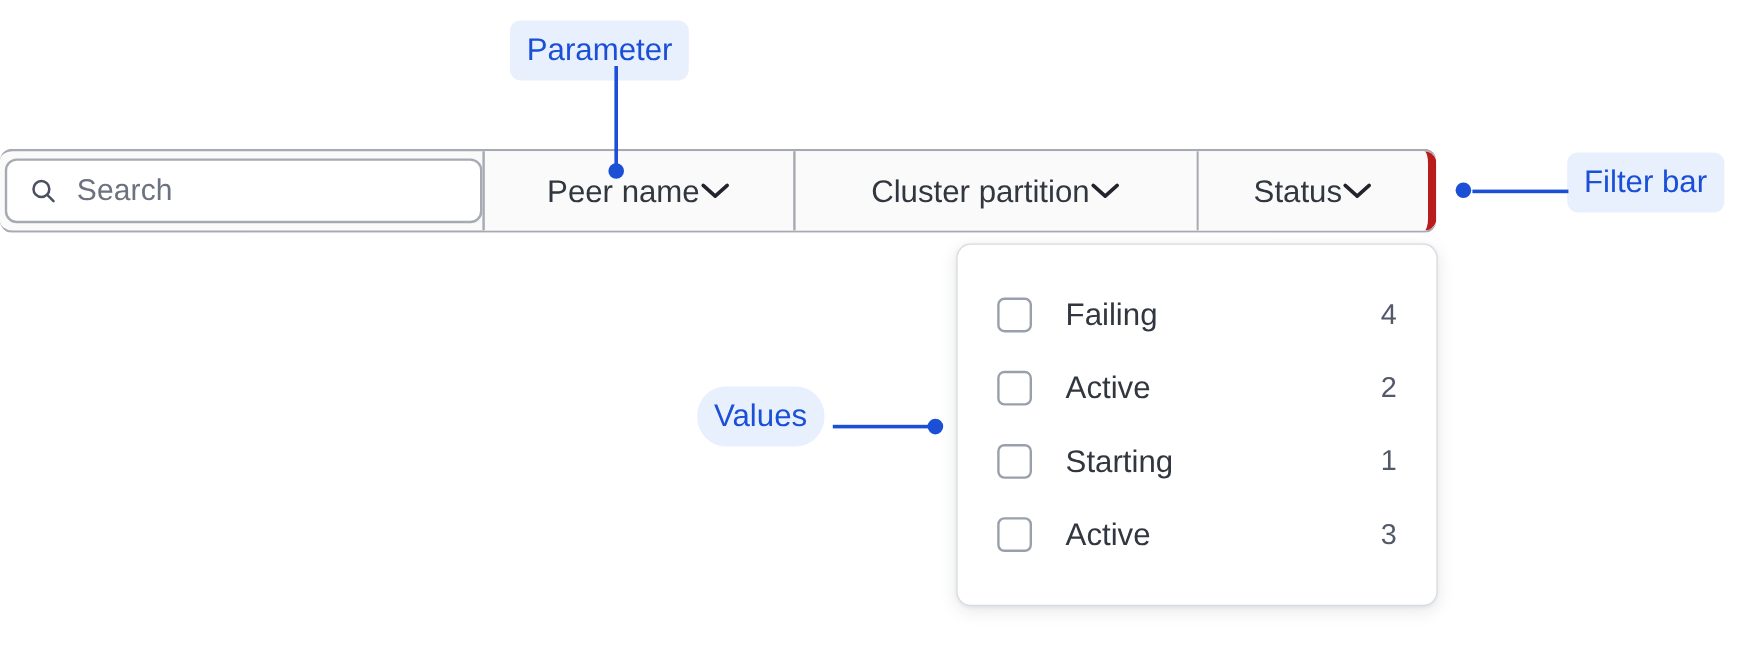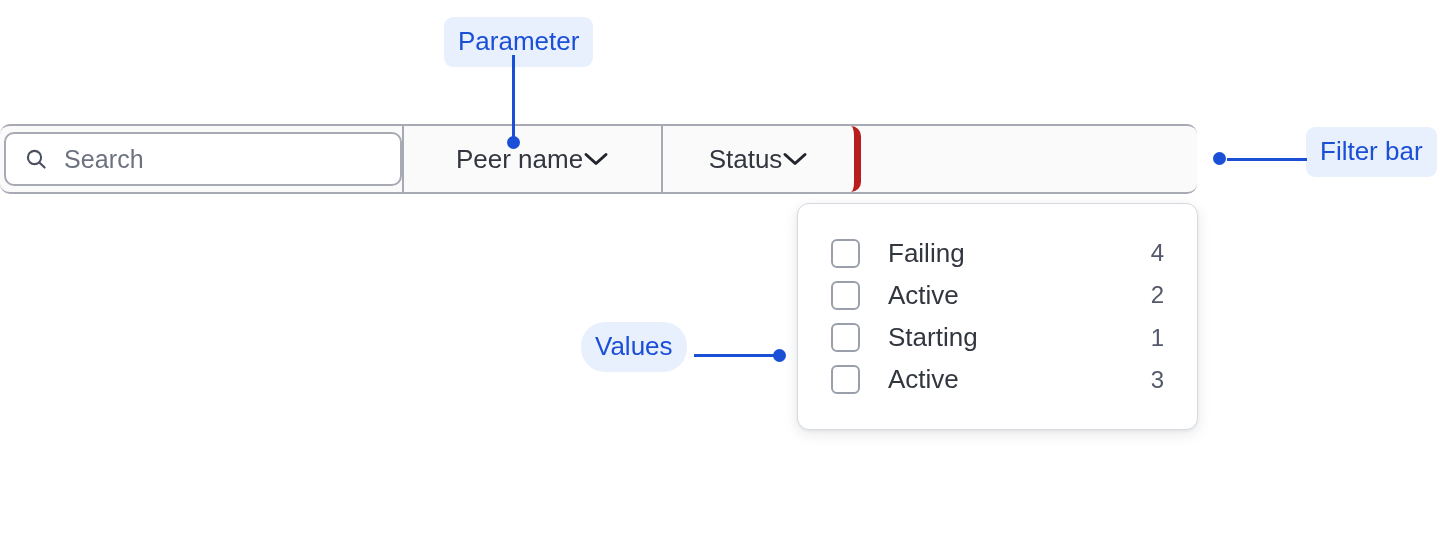--- a/index.html
+++ b/index.html
@@ -89,21 +89,21 @@
   #cell-peer-name   { width: 259px; flex: 0 0 259px; }
   #cell-cluster     { width: 336px; flex: 0 0 336px; }
   #cell-status      { width: 200px; flex: 0 0 200px; border-right: 7px solid #b91c1c; border-radius: 0 10px 10px 0; }
 
   
   #values-panel {
     position: absolute;
     left: 797px;
     top: 203px;
     width: 401px;
-    height: 227px;
+    height: 302px;
     box-sizing: border-box;
     background: #ffffff;
     border: 1px solid #d7dae0;
     border-radius: 12px;
     box-shadow: 0 4px 14px rgba(22, 27, 38, 0.10), 0 1px 3px rgba(22, 27, 38, 0.06);
     padding: 28px 0;
     display: flex;
     flex-direction: column;
     justify-content: space-around;
   }
@@ -141,21 +141,21 @@
   .anno-badge {
     position: absolute;
     background: #e8f0fe;
     color: #1a4fd6;
     border-radius: 9px;
     font-size: 26px;
     line-height: 1;
     padding: 11px 14px 13px 14px;
     white-space: nowrap;
   }
-  #anno-parameter { left: 444px; top: 17px; }
+  #anno-parameter { left: 425px; top: 17px; }
   #anno-values    { left: 581px; top: 322px; border-radius: 24px; }
   #anno-filterbar { left: 1306px; top: 127px; }
 
   .anno-line-v {
     position: absolute;
     background: #1a4fd6;
     width: 3px;
   }
   .anno-line-h {
     position: absolute;
@@ -197,20 +197,28 @@
 
   <div class="filter-cell" id="cell-peer-name">
     <span class="filter-cell-label">Peer name</span>
     <span class="chev">
       <svg width="26" height="16" viewBox="0 0 26 16" fill="none">
         <path d="M3 3.5 L13 12.5 L23 3.5" stroke="#21242c" stroke-width="3" stroke-linecap="round" stroke-linejoin="round"></path>
       </svg>
     </span>
   </div>
 
+  <div class="filter-cell" id="cell-cluster">
+    <span class="filter-cell-label">Cluster partition</span>
+    <span class="chev">
+      <svg width="26" height="16" viewBox="0 0 26 16" fill="none">
+        <path d="M3 3.5 L13 12.5 L23 3.5" stroke="#21242c" stroke-width="3" stroke-linecap="round" stroke-linejoin="round"></path>
+      </svg>
+    </span>
+  </div>
 
   <div class="filter-cell" id="cell-status">
     <span class="filter-cell-label">Status</span>
     <span class="chev">
       <svg width="26" height="16" viewBox="0 0 26 16" fill="none">
         <path d="M3 3.5 L13 12.5 L23 3.5" stroke="#21242c" stroke-width="3" stroke-linecap="round" stroke-linejoin="round"></path>
       </svg>
     </span>
   </div>
 

